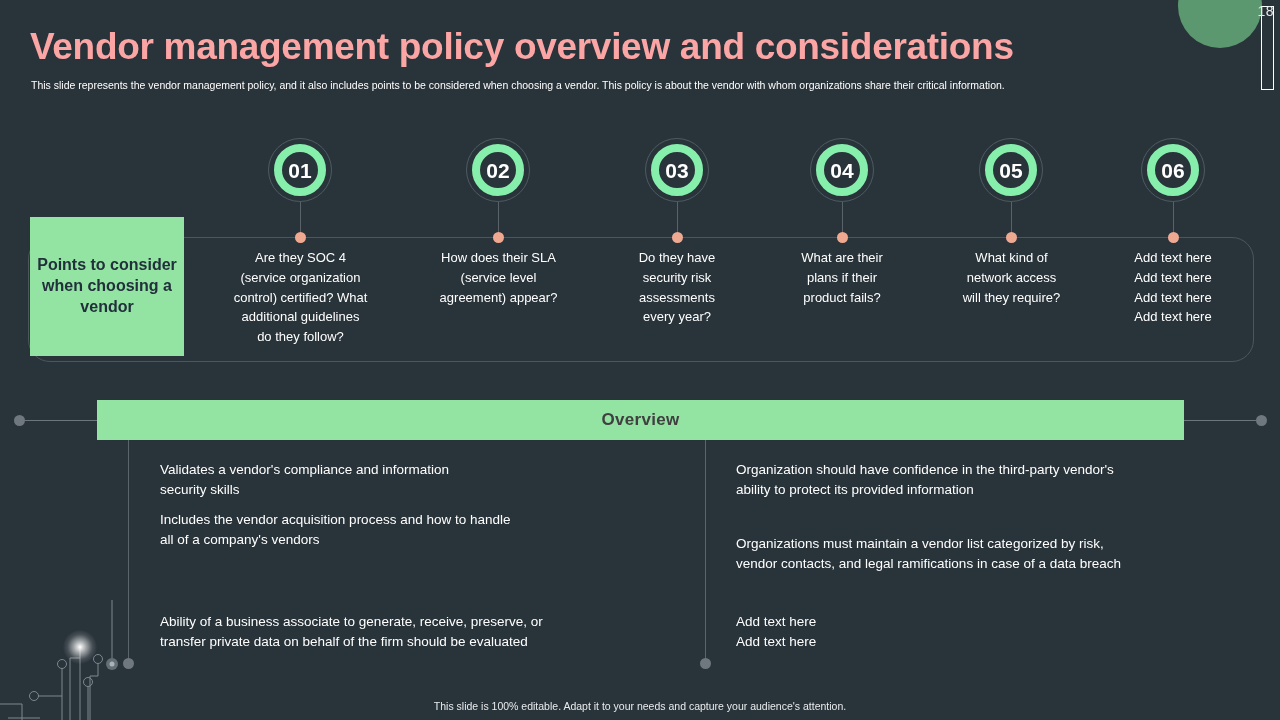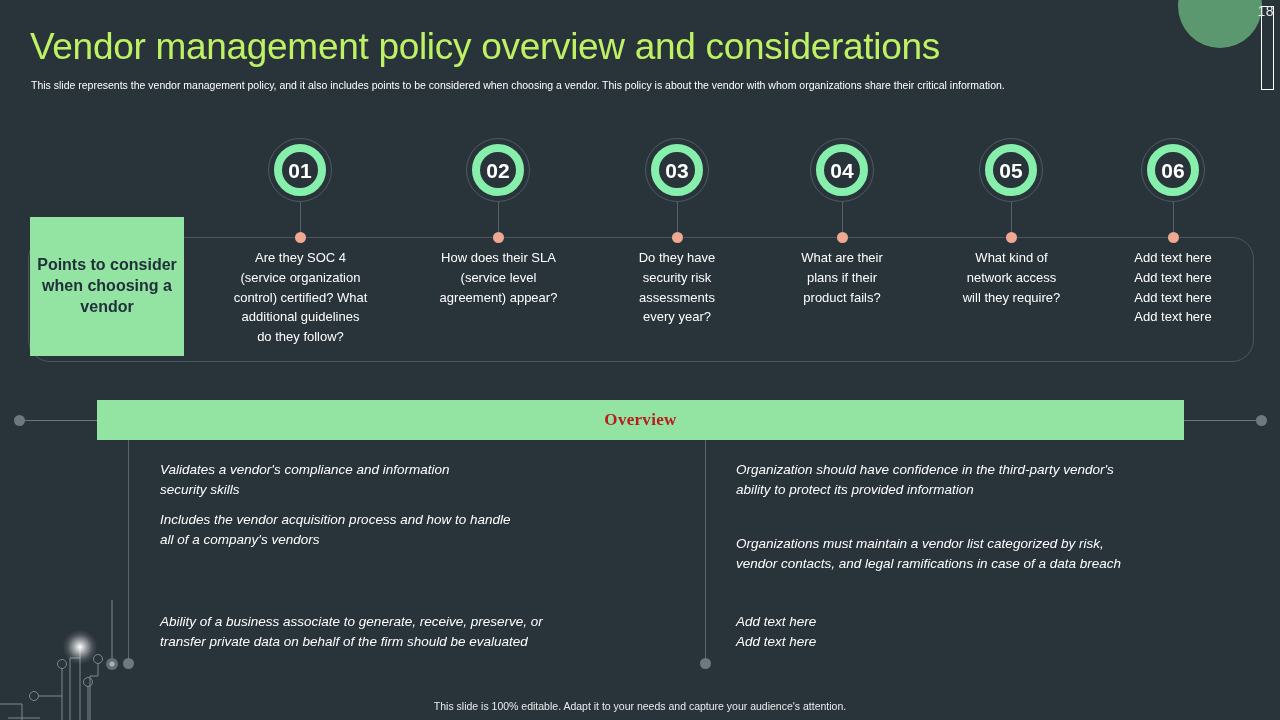--- a/index.html
+++ b/index.html
@@ -45,23 +45,23 @@
     z-index: 5;
     letter-spacing: .5px;
   }
 
   
   .slide-title {
     position: absolute;
     left: 30px;
     top: 26px;
     font-size: 37px;
-    font-weight: normal;
+    font-weight: bold;
     letter-spacing: -0.3px;
-    color: #bef264;
+    color: #fca5a5;
     white-space: nowrap;
   }
   .slide-subtitle {
     position: absolute;
     left: 31px;
     top: 79px;
     font-size: 10.5px;
     color: #ffffff;
     white-space: nowrap;
   }
@@ -163,23 +163,22 @@
     width: 1087px;
     height: 40px;
     background: #93e3a3;
     display: flex;
     align-items: center;
     justify-content: center;
   }
   .overview-label {
     font-size: 17px;
     font-weight: bold;
-    color: #b91c1c;
+    color: #404040;
     letter-spacing: .3px;
-    font-family: Liberation Serif, serif;
   }
   .ov-line-left {
     position: absolute;
     left: 20px;
     top: 420px;
     width: 78px;
     height: 1px;
     background: #6d767c;
   }
   .ov-line-right {
@@ -218,21 +217,20 @@
     background: #6f787e;
   }
 
   
   .bullet {
     position: absolute;
     font-size: 13.5px;
     line-height: 1.45;
     color: #ffffff;
     white-space: pre-line;
-    font-style: italic;
   }
 
   
   .footer-note {
     position: absolute;
     left: 0;
     right: 0;
     top: 700px;
     text-align: center;
     font-size: 10.5px;

